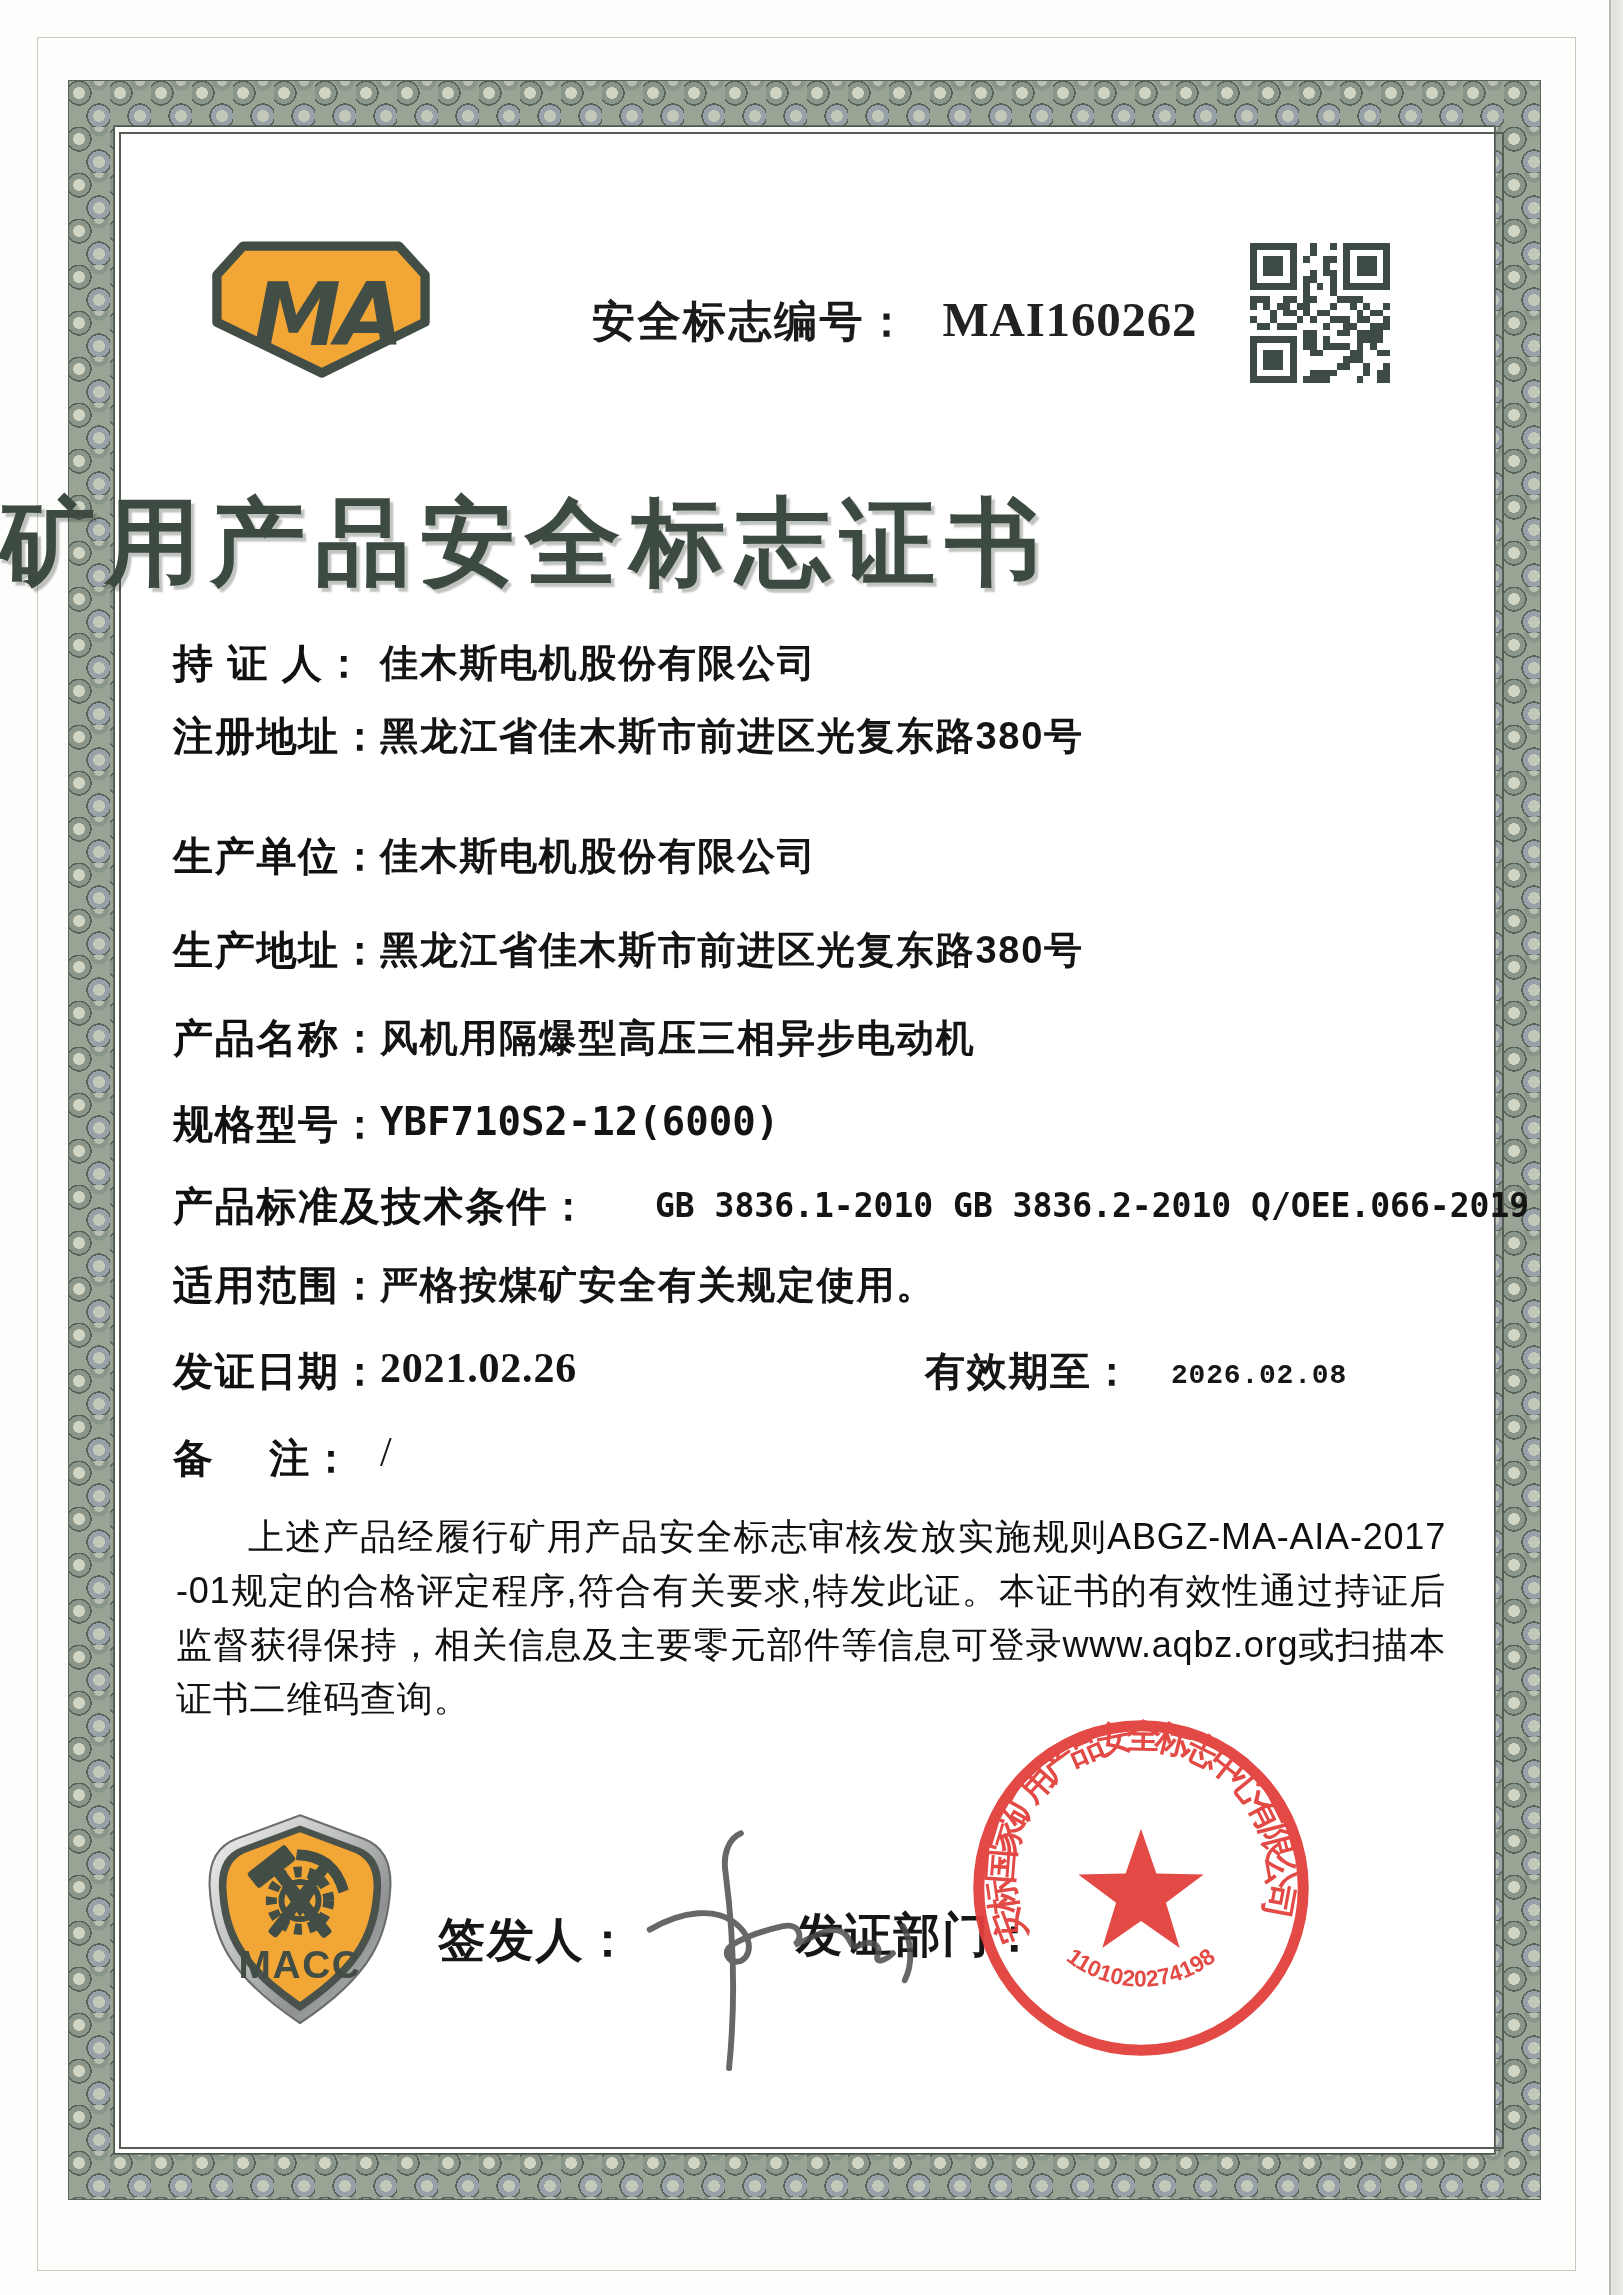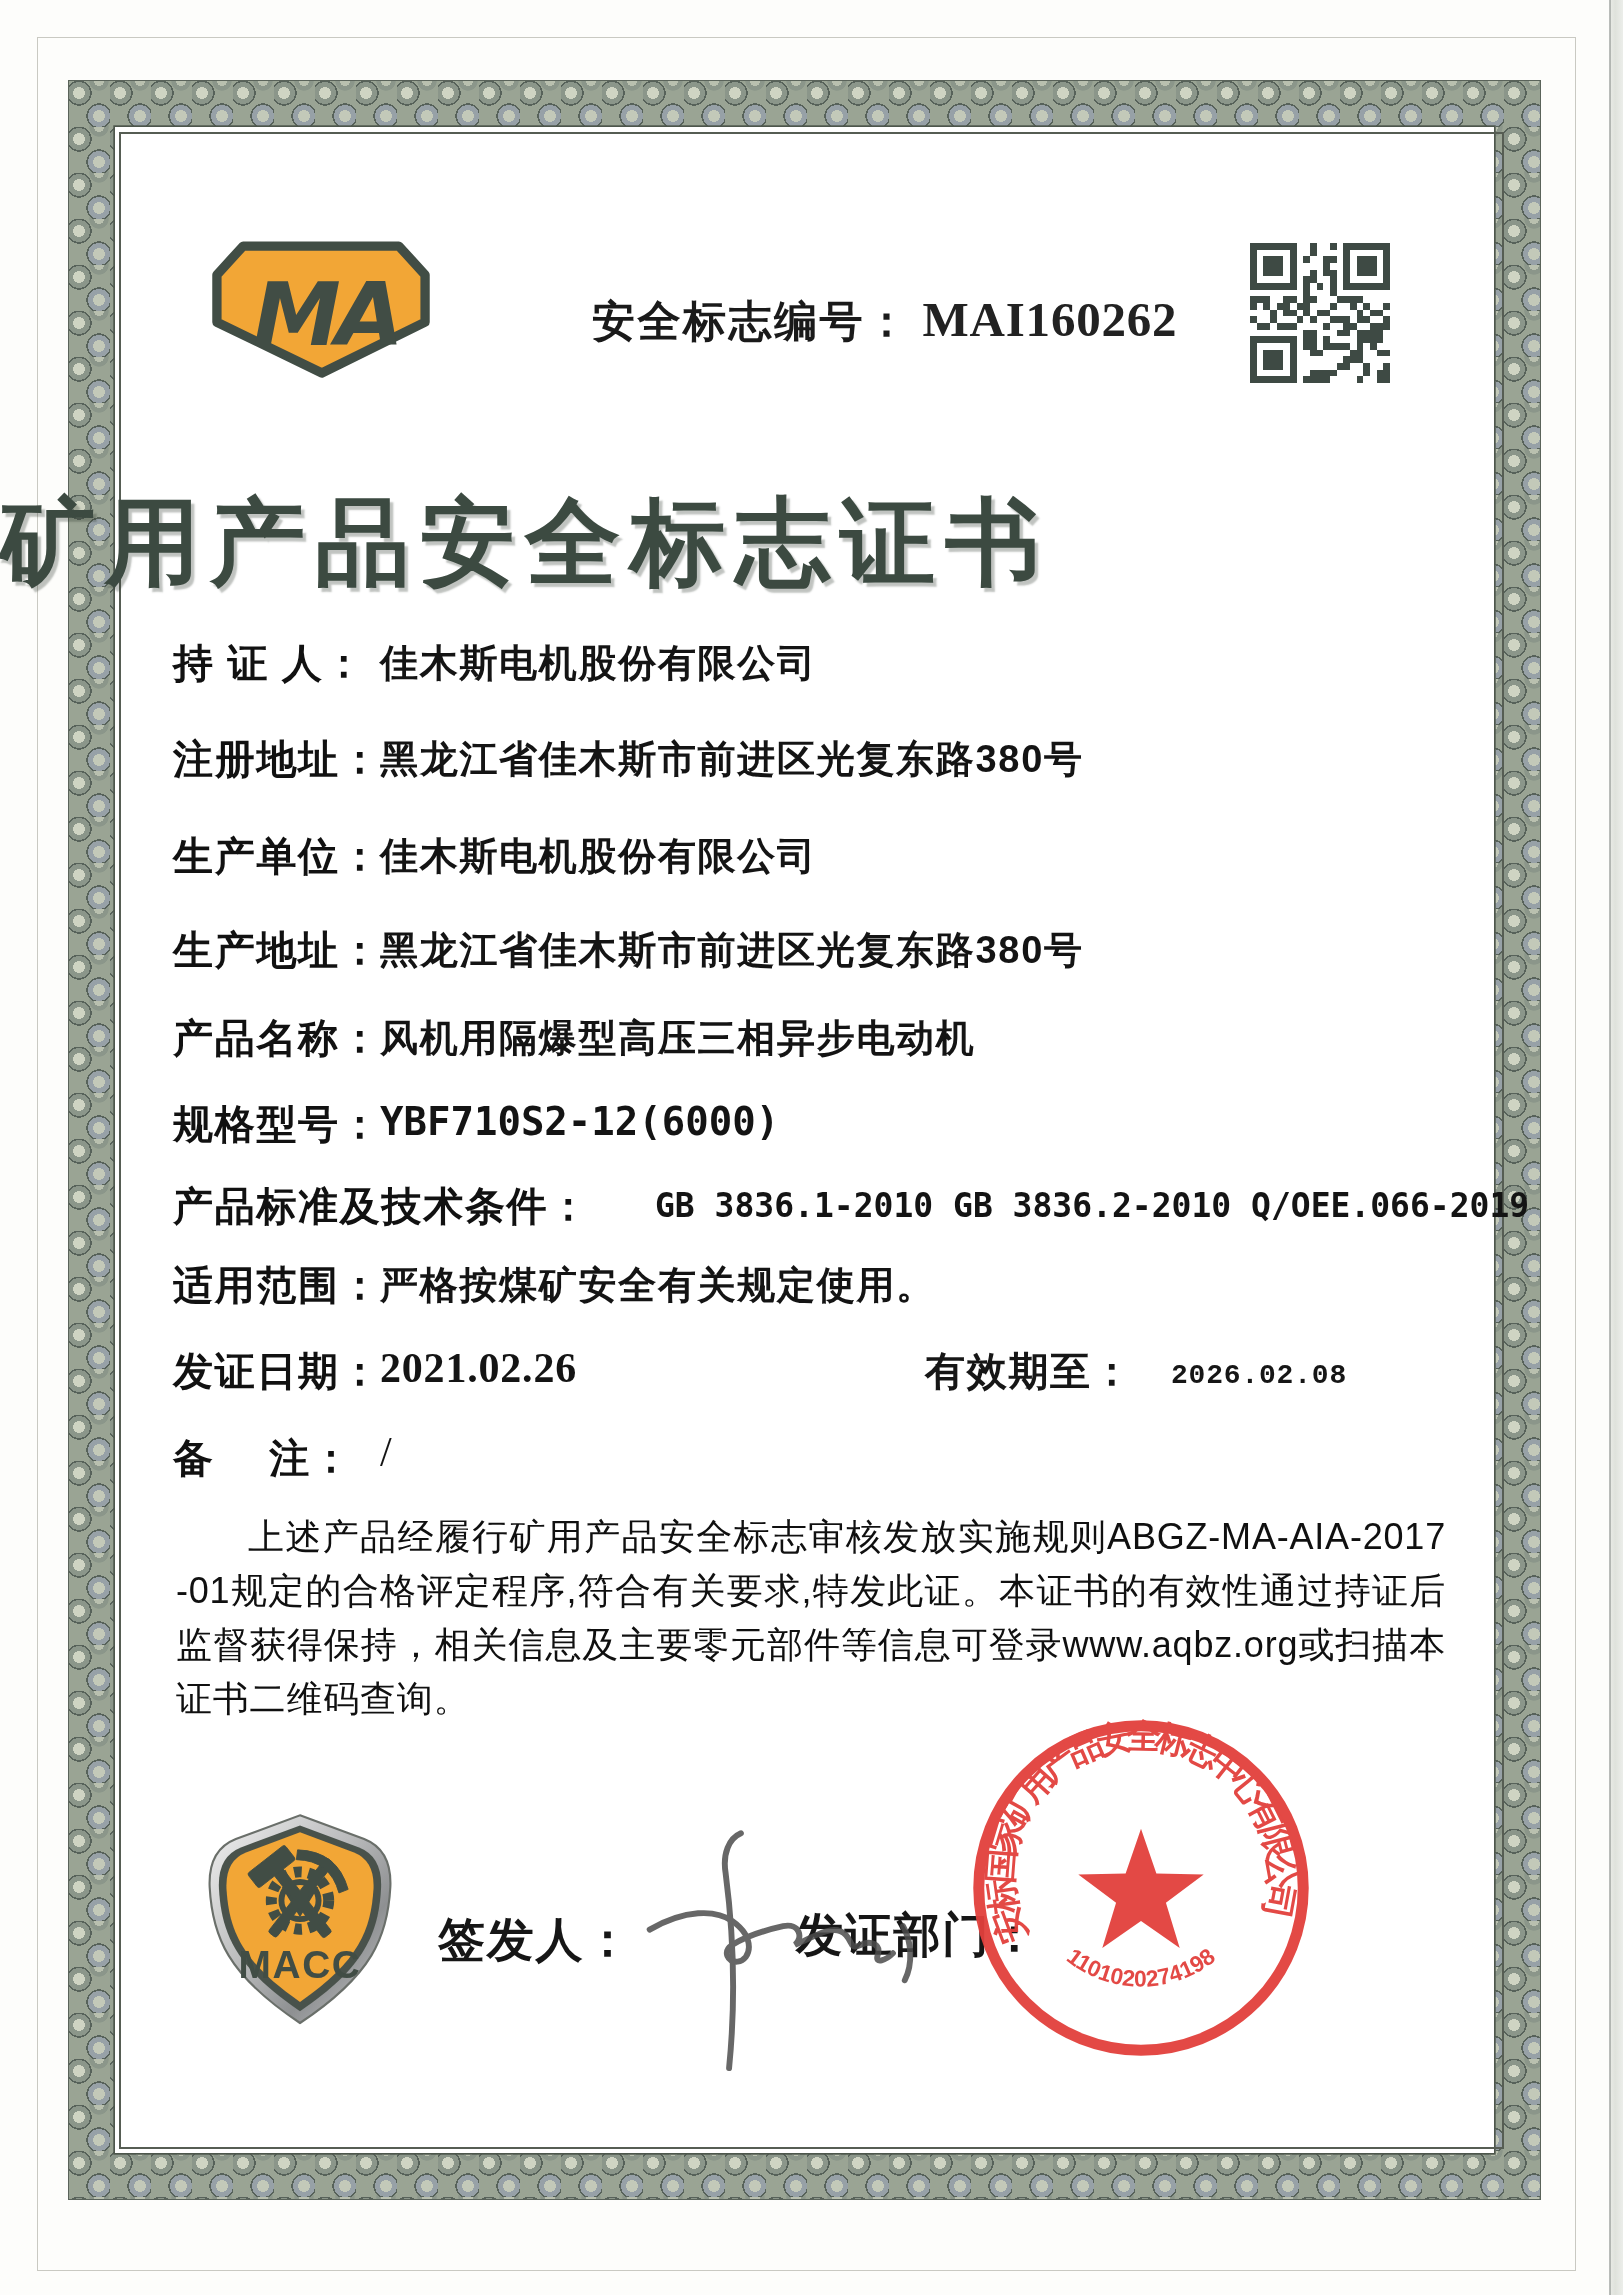--- a/index.html
+++ b/index.html
@@ -32,30 +32,30 @@
   }
   .frame-inner{position:absolute;left:46px;top:46px;right:46px;bottom:46px;
     background:#fff;box-shadow:0 0 0 1.7px #4d564c;}
   .rule{position:absolute;left:119px;top:132px;right:119px;bottom:146px;
     border:2.1px solid #565d53;}
   
   .ma-logo{position:absolute;left:211px;top:240px;width:220px;height:139px;}
   .certno{position:absolute;left:592px;top:291px;white-space:nowrap;}
   .certno .lbl{font-size:43px;font-weight:700;letter-spacing:2.5px;color:#1a1a1a;}
   .certno .val{font-family:"Liberation Serif",serif;font-size:49px;font-weight:600;
-    letter-spacing:0.8px;margin-left:12px;color:#222;}
+    letter-spacing:0.8px;margin-left:32px;color:#222;}
   .qr{position:absolute;left:1250px;top:243px;width:140px;height:140px;}
   .title{position:absolute;left:0;width:1623px;top:480px;
     font-family:"Liberation Serif","DejaVu Serif",serif;font-weight:700;
     font-size:95px;letter-spacing:10px;color:var(--title-green);
     text-shadow:3.4px 4.2px 1.7px rgba(45,55,46,.30);white-space:nowrap;}
   
   .field-row{position:absolute;left:173px;white-space:nowrap;}
   .field-row:nth-child(1){top:636px}
-  .field-row:nth-child(2){top:732px}
+  .field-row:nth-child(2){top:709px}
   .field-row:nth-child(3){top:829px}
   .field-row:nth-child(4){top:923px}
   .field-row:nth-child(5){top:1011px}
   .field-row:nth-child(6){top:1097px}
   .field-row:nth-child(7){top:1179px}
   .field-row:nth-child(8){top:1258px}
   .field-row:nth-child(9){top:1344px}
   .field-row:nth-child(10){top:1431px}
   .flabel{display:inline-block;font-size:40px;font-weight:700;letter-spacing:1.7px;color:#111;}
   .fvalue{position:absolute;left:207px;top:1.7px;font-size:38px;font-weight:600;letter-spacing:1.7px;color:#141414;}

